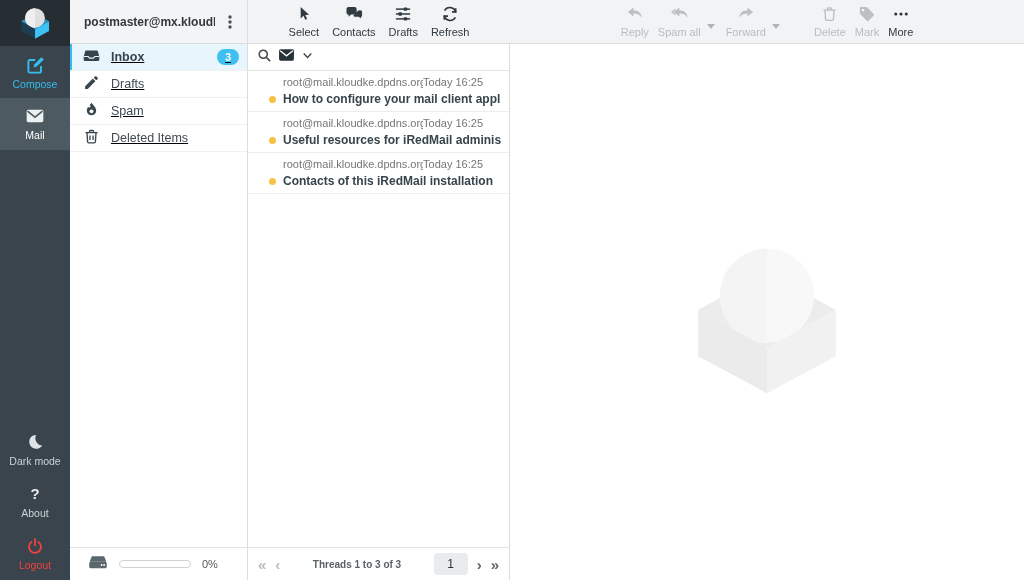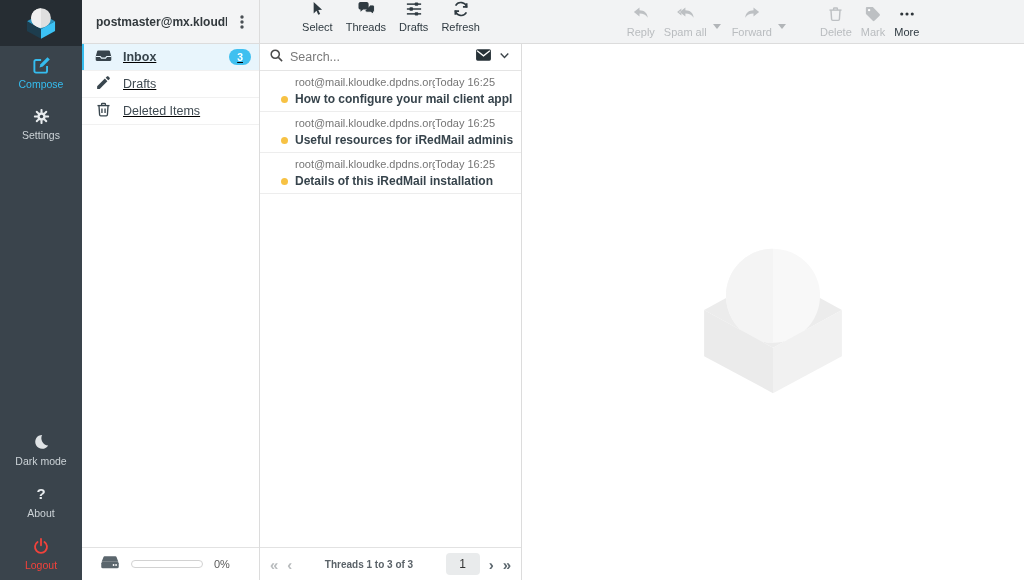--- a/index.html
+++ b/index.html
@@ -1,20 +1,20 @@
 <!DOCTYPE html>
 <html><head>
 <meta charset="utf-8">
 <style>
   * { margin:0; padding:0; box-sizing:border-box; }
   html,body { width:1024px; height:580px; }
   body { font-family:"Liberation Sans", sans-serif; display:flex; overflow:hidden; background:#fff; }
 
   
-  .taskbar { width:82px; background:#3a444c; display:flex; flex-direction:column; flex-shrink:0; }
+  .taskbar { width:70px; background:#3a444c; display:flex; flex-direction:column; flex-shrink:0; }
   .logo-strip { height:46px; background:#262d33; display:flex; align-items:center; justify-content:center; }
   .task-item { display:flex; flex-direction:column; align-items:center; justify-content:center; gap:3px;
                padding:8px 0 9px; font-size:10.5px; color:#ccd3d7; cursor:pointer; }
   .task-item .ticon { height:20px; display:flex; align-items:center; justify-content:center; }
   .task-item.compose { color:#35bdef; padding:9px 0 8px; }
   .task-item.selected { background:#4e5a62; color:#fff; }
   .task-spacer { flex:1; }
   .task-item.logout { color:#f2423b; }
   .qmark { font-size:15px; font-weight:700; color:#e9edef; line-height:18px; }
 
@@ -30,21 +30,21 @@
   .folder-row.selected { background:#e8f5fc; font-weight:700; color:#37444c; }
   .folder-row.selected::before { content:""; position:absolute; left:0; top:0; bottom:0; width:2px; background:#35bdef; }
   .badge { background:#3fc0f0; color:#fff; font-size:10.5px; font-weight:700; border-radius:9px; padding:2px 8px; line-height:12px; }
   .col-footer { height:33px; border-top:1px solid #e2e2e2; display:flex; align-items:center; gap:11px; padding:0 12px 0 18px; }
   .quota-bar { width:72px; height:8px; border:1px solid #d2d2d2; border-radius:5px; background:#fff; }
   .quota-label { font-size:11px; color:#5a5a5a; }
 
   
   .main { flex:1; display:flex; flex-direction:column; min-width:0; }
   .toolbar { height:44px; background:#f2f3f4; border-bottom:1px solid #dcdcdc; display:flex; flex-shrink:0; }
-  .toolbar-left { width:262px; display:flex; justify-content:center; gap:13px; flex-shrink:0; }
+  .toolbar-left { width:262px; display:flex; align-items:center; justify-content:center; gap:13px; flex-shrink:0; }
   .toolbar-right { flex:1; display:flex; align-items:center; justify-content:center; gap:9px; }
   .tbtn { display:flex; flex-direction:column; align-items:center; gap:3px; font-size:11px; color:#2f3a41; cursor:pointer; }
   .tbtn.disabled { color:#b9bcbf; }
   .tbtn .icon { height:18px; display:flex; align-items:center; }
   .caret { width:0; height:0; border-left:4px solid transparent; border-right:4px solid transparent;
            border-top:5px solid #b2b5b8; margin:10px 2px 0 -3px; cursor:pointer; }
   .grp-gap { width:14px; }
 
   .content { flex:1; display:flex; min-height:0; }
 
@@ -89,41 +89,31 @@
   <div class="task-item compose">
     <span class="ticon">
       <svg width="19" height="19" viewBox="0 0 24 24">
         <path d="M19 12.5V19a2 2 0 0 1-2 2H5a2 2 0 0 1-2-2V7a2 2 0 0 1 2-2h6.5" fill="none" stroke="#35bdef" stroke-width="2.4"></path>
         <path d="M9.5 14.5l1.2-4.2L19.5 1.5l3 3-8.8 8.8z" fill="#35bdef"></path>
       </svg>
     </span>
     <span>Compose</span>
   </div>
 
-
-
-  <div class="task-item">
+  <div class="task-item selected">
     <span class="ticon">
-      <svg width="19" height="19" viewBox="0 0 24 24" fill="#e9edef">
-        <g>
-          <rect x="10.7" y="2.4" width="2.6" height="5" rx="1"></rect>
-          <rect x="10.7" y="16.6" width="2.6" height="5" rx="1"></rect>
-          <rect x="10.7" y="2.4" width="2.6" height="5" rx="1" transform="rotate(45 12 12)"></rect>
-          <rect x="10.7" y="16.6" width="2.6" height="5" rx="1" transform="rotate(45 12 12)"></rect>
-          <rect x="10.7" y="2.4" width="2.6" height="5" rx="1" transform="rotate(90 12 12)"></rect>
-          <rect x="10.7" y="16.6" width="2.6" height="5" rx="1" transform="rotate(90 12 12)"></rect>
-          <rect x="10.7" y="2.4" width="2.6" height="5" rx="1" transform="rotate(135 12 12)"></rect>
-          <rect x="10.7" y="16.6" width="2.6" height="5" rx="1" transform="rotate(135 12 12)"></rect>
-        </g>
-        <circle cx="12" cy="12" r="5.4"></circle>
-        <circle cx="12" cy="12" r="2.2" fill="#3a444c"></circle>
-      </svg>
-    </span>
-    <span>Settings</span>
-  </div>
+      <svg width="20" height="20" viewBox="0 0 24 24">
+        <rect x="2" y="4.5" width="20" height="15" rx="2" fill="#eef1f2"></rect>
+        <path d="M3 6.2l9 7.3 9-7.3" fill="none" stroke="#4e5a62" stroke-width="2"></path>
+      </svg>
+    </span>
+    <span>Mail</span>
+  </div>
+
+
 
   <div class="task-spacer"></div>
 
   <div class="task-item">
     <span class="ticon">
       <svg width="18" height="18" viewBox="0 0 24 24">
         <path d="M13.5 2.5a9.3 9.3 0 1 0 8 14.2A9.8 9.8 0 0 1 13.5 2.5z" fill="#dfe3e5"></path>
       </svg>
     </span>
     <span>Dark mode</span>
@@ -173,20 +163,30 @@
       <span>
         <svg width="17" height="17" viewBox="0 0 24 24" fill="#39464e">
           <path d="M3 17.4L13.9 6.5l3.6 3.6L6.6 21H3z"></path>
           <path d="M15.1 5.3l2-2c.4-.4 1.1-.4 1.5 0l2.1 2.1c.4.4.4 1.1 0 1.5l-2 2z"></path>
         </svg>
       </span>
       <span class="fname">Drafts</span>
     </li>
 
 
+    <li class="folder-row">
+      <span>
+        <svg width="17" height="17" viewBox="0 0 24 24">
+          <path d="M12 2.3C9.6 6 5.4 8.6 5.4 13.6a6.6 6.6 0 0 0 13.2 0C18.6 8.6 14.4 6 12 2.3z" fill="#39464e"></path>
+          <circle cx="12" cy="14.6" r="2.7" fill="#fff"></circle>
+          <circle cx="8.7" cy="7.4" r="1.7" fill="#fff"></circle>
+        </svg>
+      </span>
+      <span class="fname">Spam</span>
+    </li>
 
     <li class="folder-row">
       <span>
         <svg width="17" height="17" viewBox="0 0 24 24" fill="none" stroke="#39464e" stroke-width="1.9">
           <path d="M3.5 6.5h17"></path>
           <path d="M9.3 6.5V4.6c0-.6.5-1.1 1.1-1.1h3.2c.6 0 1.1.5 1.1 1.1v1.9"></path>
           <path d="M5.6 6.5l.9 13a1.6 1.6 0 0 0 1.6 1.5h7.8a1.6 1.6 0 0 0 1.6-1.5l.9-13"></path>
           <path d="M9.8 10.5v6.5M14.2 10.5v6.5"></path>
         </svg>
       </span>
@@ -221,21 +221,21 @@
         <span>Select</span>
       </div>
       <div class="tbtn">
         <span class="icon">
           <svg width="20" height="18" viewBox="0 0 24 24">
             <path d="M2 5.3C2 3.9 3.2 2.8 4.6 2.8h8.3c1.4 0 2.6 1.1 2.6 2.5v4.9c0 1.4-1.2 2.5-2.6 2.5H8.2l-3.5 2.9v-2.9h-.1C3.2 12.7 2 11.6 2 10.2z" fill="#2f3a41"></path>
             <path d="M10.5 15c.7.8 1.8 1.3 3 1.3h4.7l3.5 2.9v-2.9h.1c.7 0 1.2-.5 1.2-1.2V9.2C23 8 22 7 20.8 7H18" fill="#2f3a41" stroke="#f2f3f4" stroke-width="1.4"></path>
             <path d="M8.5 14.8h9.4l3.3 2.7v-2.7c.7 0 1.3-.6 1.3-1.3V8.6c0-.7-.6-1.3-1.3-1.3h-3.4v3.8c0 2.1-1.7 3.7-3.8 3.7z" fill="#2f3a41"></path>
           </svg>
         </span>
-        <span>Threads</span>
+        <span>Contacts</span>
       </div>
       <div class="tbtn">
         <span class="icon">
           <svg width="18" height="18" viewBox="0 0 24 24" stroke="#2f3a41" stroke-width="2">
             <line x1="2.5" y1="5.5" x2="21.5" y2="5.5"></line>
             <rect x="13" y="3.3" width="4.6" height="4.4" rx="1" fill="#2f3a41" stroke="none"></rect>
             <line x1="2.5" y1="12" x2="21.5" y2="12"></line>
             <rect x="6" y="9.8" width="4.6" height="4.4" rx="1" fill="#2f3a41" stroke="none"></rect>
             <line x1="2.5" y1="18.5" x2="21.5" y2="18.5"></line>
             <rect x="13" y="16.3" width="4.6" height="4.4" rx="1" fill="#2f3a41" stroke="none"></rect>
@@ -320,21 +320,20 @@
   <div class="content">
 
     <section class="msg-col">
       <div class="search-row">
         <span>
           <svg width="15" height="15" viewBox="0 0 24 24" fill="none" stroke="#4a4a4a" stroke-width="2.4">
             <circle cx="10" cy="10" r="6.5"></circle>
             <line x1="15" y1="15" x2="21" y2="21"></line>
           </svg>
         </span>
-        <input class="search-input" type="text" placeholder="Search..." style="">
         <span>
           <svg width="17" height="14" viewBox="0 0 24 18">
             <rect x="1.5" y="1" width="21" height="16" rx="2.2" fill="#273238"></rect>
             <path d="M3 3l9 7.2L21 3" fill="none" stroke="#fff" stroke-width="1.8"></path>
           </svg>
         </span>
         <span>
           <svg width="13" height="13" viewBox="0 0 24 24" fill="none" stroke="#3c4449" stroke-width="2.6">
             <polyline points="5,8.5 12,15.5 19,8.5"></polyline>
           </svg>
@@ -362,21 +361,21 @@
             <span class="msg-subject">Useful resources for iRedMail administr…</span>
           </div>
         </div>
         <div class="msg-row">
           <div class="msg-line1">
             <span class="msg-sender">root@mail.kloudke.dpdns.org</span>
             <span class="msg-date">Today 16:25</span>
           </div>
           <div class="msg-line2">
             <span class="unread-dot"></span>
-            <span class="msg-subject">Details of this iRedMail installation</span>
+            <span class="msg-subject">Contacts of this iRedMail installation</span>
           </div>
         </div>
       </div>
 
       <div class="msg-footer">
         <span class="nav-arrow disabled">«</span>
         <span class="nav-arrow disabled">‹</span>
         <span class="page-summary">Threads 1 to 3 of 3</span>
         <span class="page-box">1</span>
         <span class="nav-arrow">›</span>

